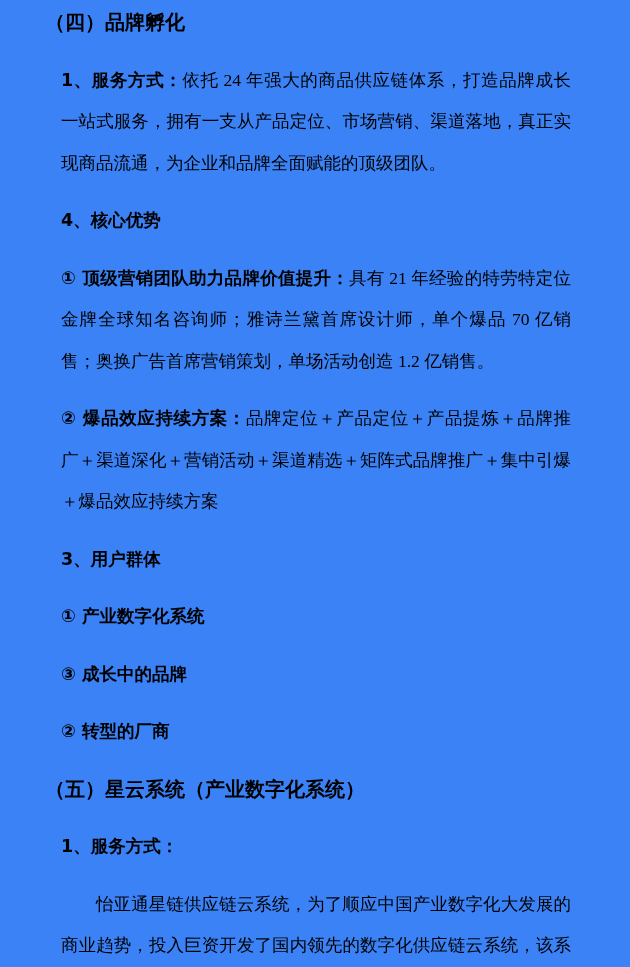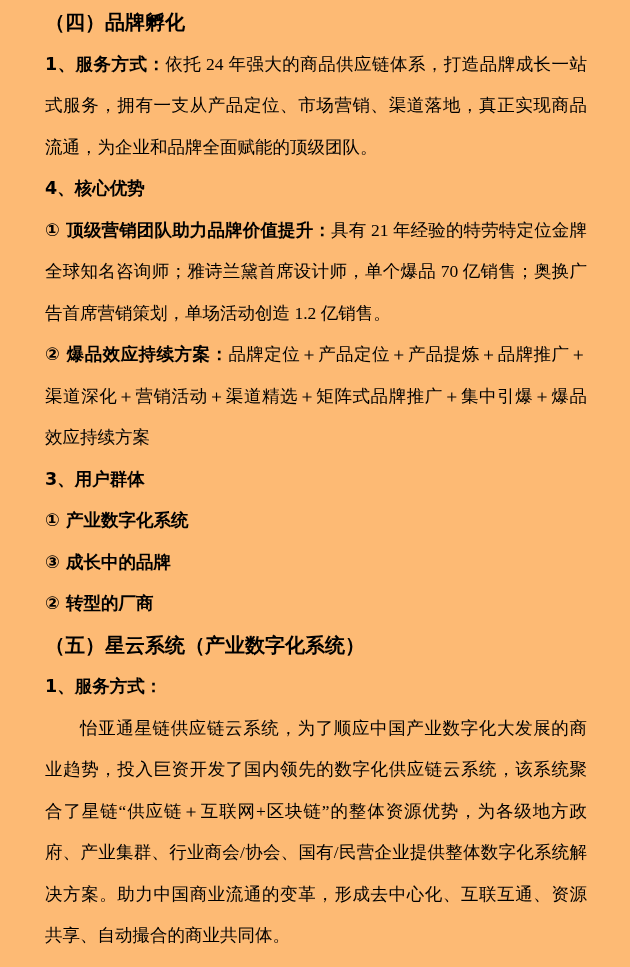--- a/index.html
+++ b/index.html
@@ -5,30 +5,30 @@
   html, body {
     margin: 0;
     padding: 0;
     background: #ffffff;
   }
   .page {
     position: relative;
     width: 630px;
     height: 967px;
     box-sizing: border-box;
-    background: #fdba74;
+    background: #3b82f6;
     color: #000000;
     padding: 2px 43px 0 45px;
     overflow: hidden;
     font-family: "Liberation Serif", "DejaVu Serif", serif;
     font-size: 17.5px;
     line-height: 41.5px;
   }
   .para {
-    margin: 0;
+    margin: 16px;
     padding: 0;
     text-align: justify;
     text-align-last: left;
     word-break: break-all;
   }
   .heading {
     margin: 0;
     padding: 0;
     font-family: "DejaVu Sans", "Liberation Sans", sans-serif;
     font-weight: bold;

